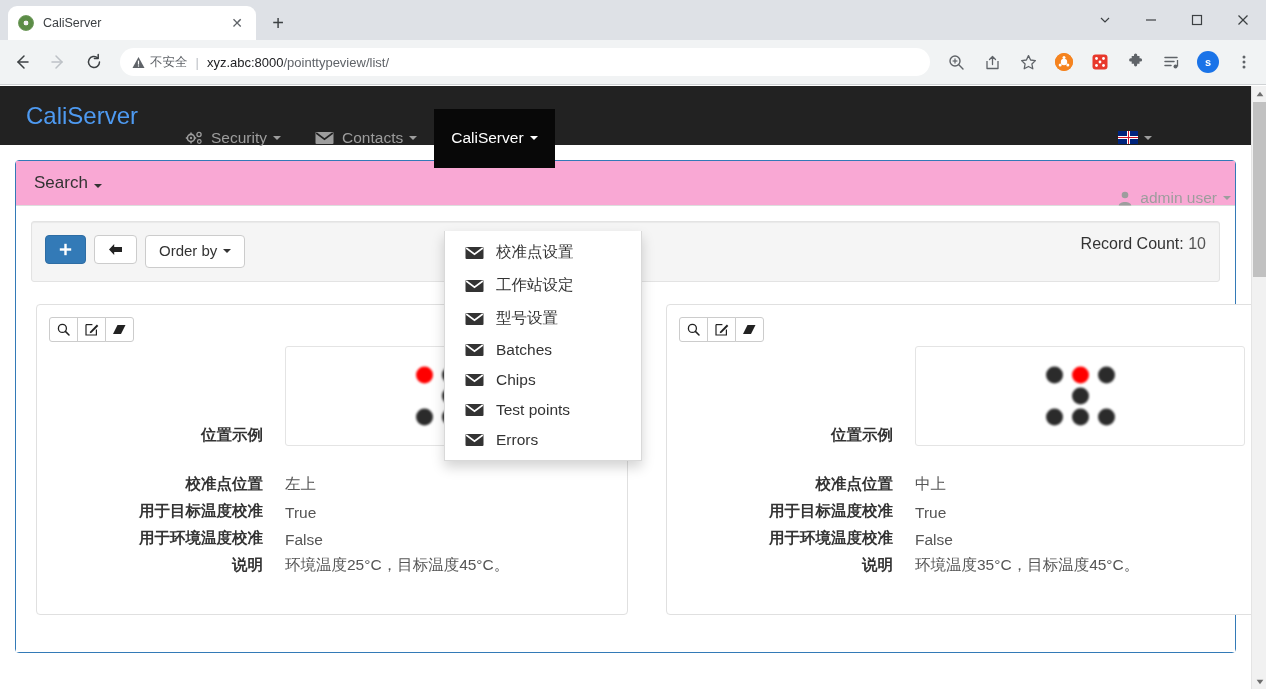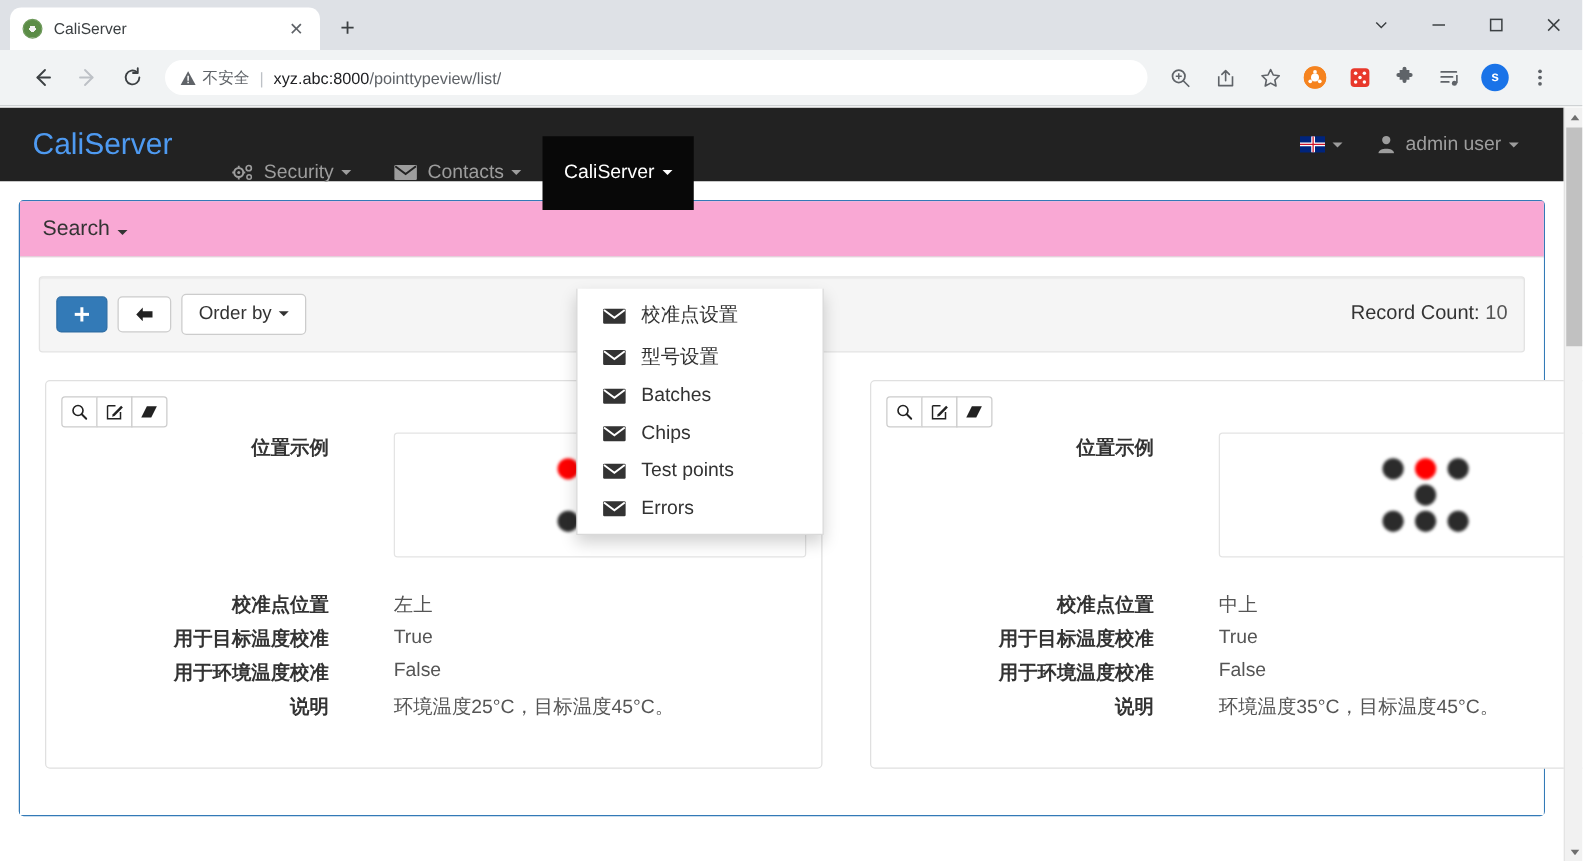--- a/index.html
+++ b/index.html
@@ -45,21 +45,21 @@
     position: absolute; right: 0; top: 0; height: 40px;
     display: flex; align-items: center;
   }
   .winctrl {
     width: 46px; height: 32px; display: flex; align-items: center;
     justify-content: center; color: #3c4043; font-size: 13px;
   }
 
   .toolbar {
     height: 45px; background: #f1f3f4; display: flex; align-items: center;
-    padding: 0 16px; border-bottom: 1px solid #cfd2d4;
+    padding: 0 4px; border-bottom: 1px solid #cfd2d4;
   }
   .tb-btn {
     width: 30px; height: 30px; margin: 0 3px; display: flex;
     align-items: center; justify-content: center; color: #5f6368;
     flex: 0 0 auto;
   }
   .tb-btn.disabled { color: #bdc1c6; }
   .omnibox {
     flex: 1 1 auto; height: 28px; background: #fff; border-radius: 14px;
     display: flex; align-items: center; padding: 0 12px; margin: 0 8px;
@@ -97,22 +97,22 @@
     color: #9d9d9d; font-size: 15.5px; white-space: nowrap; margin-top: 45px;
   }
   .nav-item.active { background: #080808; color: #ffffff; }
   .nav-icon { margin-right: 8px; display: inline-flex; align-items: center; }
   .caret {
     display: inline-block; margin-left: 6px; width: 0; height: 0;
     border-left: 4.5px solid transparent; border-right: 4.5px solid transparent;
     border-top: 4.5px solid currentColor;
   }
   .nav-right {
-    position: absolute; right: 22px; top: 0; height: 59px;
-    display: flex; align-items: flex-end;
+    position: absolute; right: 6px; top: 0; height: 59px;
+    display: flex; align-items: flex-start; flex-direction: column;
   }
   .flag {
     width: 20px; height: 13px; display: inline-block; position: relative;
     background: #00247d; overflow: hidden; border: 0;
   }
   .flag::before {
     content: ""; position: absolute; left: 0; top: 5px; width: 20px; height: 3px; background: #fff;
   }
   .flag::after {
     content: ""; position: absolute; left: 8.5px; top: 0; width: 3px; height: 13px; background: #fff;
@@ -121,21 +121,21 @@
     position: absolute; left: 9.2px; top: 0; width: 1.6px; height: 13px;
     background: #cf142b; z-index: 3;
   }
   .flag u {
     position: absolute; left: 0; top: 5.7px; width: 20px; height: 1.6px;
     background: #cf142b; z-index: 3;
   }
 
   
   .dropdown-menu {
-    position: absolute; left: 461px; top: 145px; width: 198px;
+    position: absolute; left: 444px; top: 145px; width: 198px;
     background: #fff; border: 1px solid rgba(0,0,0,0.15);
     box-shadow: 0 6px 12px rgba(0,0,0,0.175); padding: 5px 0;
     z-index: 50; border-top: none;
   }
   .dd-item {
     display: flex; align-items: center; padding: 6px 20px;
     font-size: 15.5px; color: #333; white-space: nowrap;
   }
   .dd-item .nav-icon { margin-right: 12px; color: #333; }
 
@@ -151,21 +151,21 @@
   }
   .panel-subbar {
     background: #f9a8d4; border-bottom: 1px solid #ddd;
     padding: 12px 18px; font-size: 17px; color: #333;
   }
   .panel-subbar .caret { border-top-color: #333; }
   .panel-body { padding: 15px; background: #fff; }
 
   .toolrow {
     background: #f5f5f5; border: 1px solid #e3e3e3; border-radius: 3px;
-    padding: 13px 13px; display: flex; align-items: center;
+    padding: 13px 13px; display: flex; align-items: flex-start;
     box-shadow: inset 0 1px 1px rgba(0,0,0,.05);
   }
   .btn {
     border: 1px solid #ccc; background: #fff; color: #333;
     border-radius: 4px; padding: 7px 13px; font-size: 15px;
     display: inline-flex; align-items: center; margin-right: 8px; line-height: 1.1;
   }
   .btn-primary { background: #337ab7; border-color: #2e6da4; color: #fff; }
   .record-count {
     margin-left: auto; font-size: 16px; color: #333;
@@ -182,21 +182,21 @@
   }
   .btn-group-sm { display: flex; margin-bottom: 4px; }
   .icon-btn {
     width: 29px; height: 25px; border: 1px solid #ccc; background: #fff;
     display: flex; align-items: center; justify-content: center;
     margin-left: -1px; color: #222;
   }
   .icon-btn:first-child { margin-left: 0; border-radius: 3px 0 0 3px; }
   .icon-btn:last-child { border-radius: 0 3px 3px 0; }
 
-  .frow { display: flex; align-items: flex-start; margin-bottom: 4px; gap: 30px; }
+  .frow { display: flex; align-items: flex-end; margin-bottom: 4px; }
   .flabel {
     width: 236px; text-align: right; padding-right: 22px; font-weight: bold;
     font-size: 15.5px; color: #333; flex: 0 0 auto; padding-top: 2px;
   }
   .fvalue { font-size: 15.5px; color: #555; padding-top: 2px; }
 
   .dotbox {
     border: 1px solid #e4e4e4; border-radius: 3px; background: #fff;
     width: 330px; height: 100px; position: relative;
   }
@@ -603,20 +603,29 @@
           </span>
           <span>校准点设置</span>
         </div>
         <div class="dd-item">
           <span class="nav-icon">
             <svg width="19" height="14" viewBox="0 0 19 14">
                 <rect x="0.5" y="1" width="18" height="12" rx="1" fill="#333"></rect>
                 <path d="M1.2 2 L9.5 8.2 L17.8 2" fill="none" stroke="#fff" stroke-width="1.6"></path>
               </svg>
           </span>
+          <span>工作站设定</span>
+        </div>
+        <div class="dd-item">
+          <span class="nav-icon">
+            <svg width="19" height="14" viewBox="0 0 19 14">
+                <rect x="0.5" y="1" width="18" height="12" rx="1" fill="#333"></rect>
+                <path d="M1.2 2 L9.5 8.2 L17.8 2" fill="none" stroke="#fff" stroke-width="1.6"></path>
+              </svg>
+          </span>
           <span>型号设置</span>
         </div>
         <div class="dd-item">
           <span class="nav-icon">
             <svg width="19" height="14" viewBox="0 0 19 14">
                 <rect x="0.5" y="1" width="18" height="12" rx="1" fill="#333"></rect>
                 <path d="M1.2 2 L9.5 8.2 L17.8 2" fill="none" stroke="#fff" stroke-width="1.6"></path>
               </svg>
           </span>
           <span>Batches</span>

